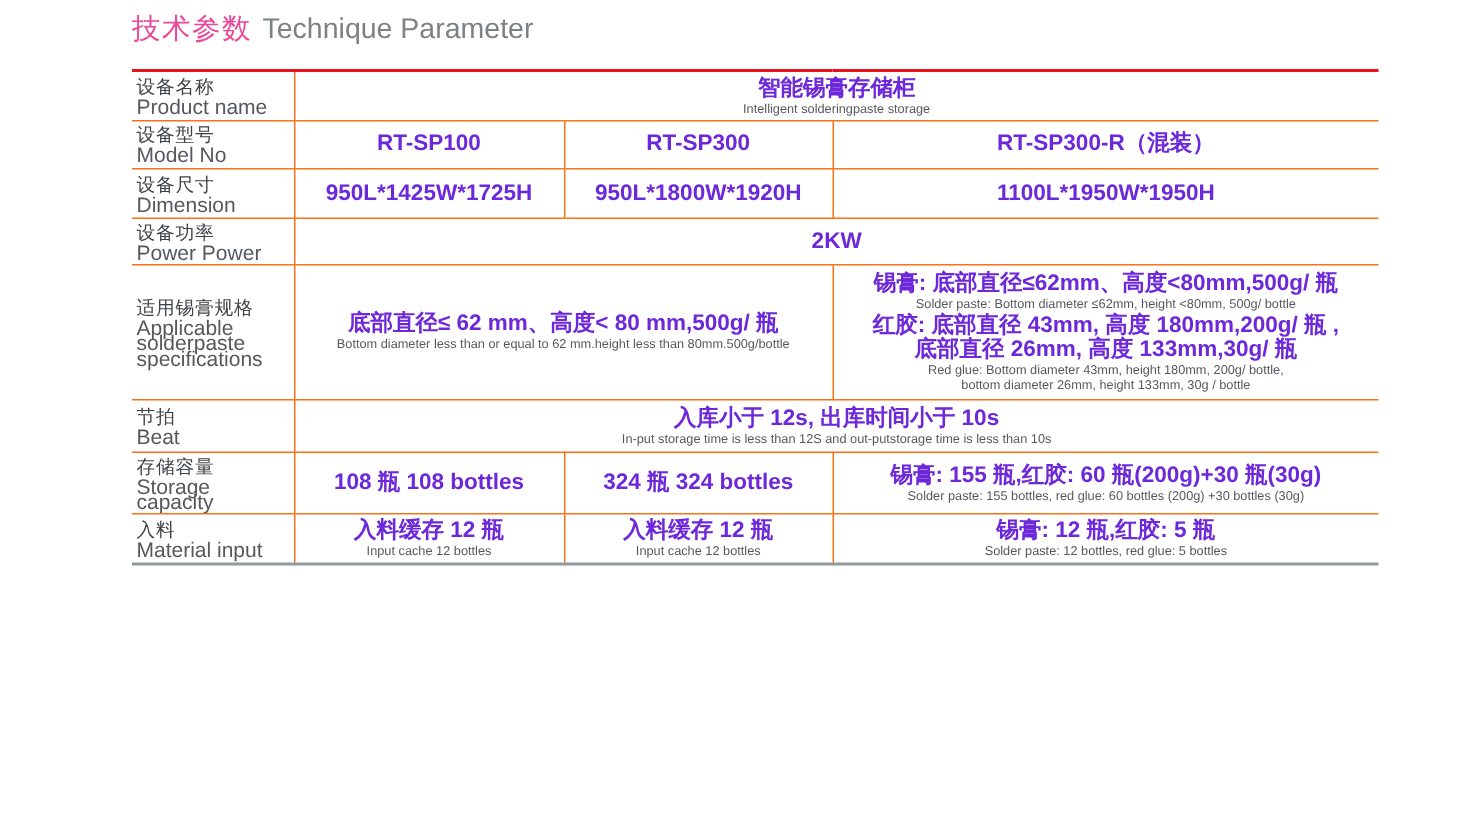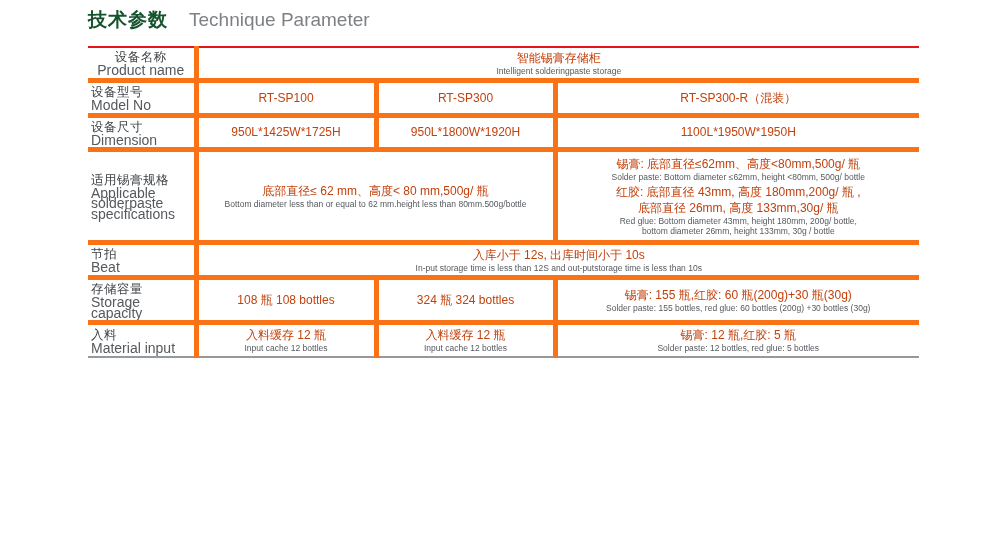--- a/index.html
+++ b/index.html
@@ -6,45 +6,45 @@
   body{
     width:988px;height:559px;position:relative;overflow:hidden;
     font-family:"Liberation Sans","DejaVu Sans",sans-serif;
     color:#3f4347;
     -webkit-font-smoothing:antialiased;
   }
   .title{
     position:absolute;left:88px;top:8px;white-space:nowrap;
     font-size:19px;line-height:24px;
   }
-  .t-zh{color:#14532d;font-weight:bold;letter-spacing:1px;}
-  .t-en{color:#7e8184;font-weight:500;margin-left:21px;}
+  .t-zh{color:#ec4899;font-weight:normal;letter-spacing:1px;}
+  .t-en{color:#7e8184;font-weight:500;margin-left:7px;}
 
   table.spec{
     position:absolute;left:88px;top:46px;width:831px;
     border-collapse:collapse;table-layout:fixed;
     border-top:2px solid #e8131d;
     border-bottom:2px solid #94999d;
   }
   table.spec td{
-    border:5px solid #f97316;
+    border:1px solid #f97316;
     padding:2px 3px;vertical-align:middle;
     overflow:hidden;
   }
   table.spec tr td:first-child{border-left:none;}
   table.spec tr td:last-child{border-right:none;}
-  table.spec tr:first-child td{border-top:none;text-align:center;}
+  table.spec tr:first-child td{border-top:none;}
   table.spec tr:last-child td{border-bottom:none;}
 
   td.lbl{text-align:left;padding-left:3px;}
   .lz{display:block;font-size:12.5px;line-height:15px;color:#3f4347;letter-spacing:0.5px;}
   .le{display:block;font-size:14px;line-height:10.5px;color:#55595d;}
 
   td.val{text-align:center;}
-  .vz{display:block;font-size:12px;line-height:16px;color:#c2410c;}
+  .vz{display:block;font-size:15px;line-height:16px;color:#6d28d9;font-weight:bold;}
   .ve{display:block;font-size:8.5px;line-height:10px;color:#55595d;}
   .blk{margin:2px 0;}
 </style>
 </head>
 <body>
 
 <div class="title">
   <span class="t-zh">技术参数</span><span class="t-en">Technique Parameter</span>
 </div>
 
@@ -94,20 +94,29 @@
         </td>
     <td class="val">
           <span class="vz">950L*1800W*1920H</span>
         </td>
     <td class="val">
           <span class="vz">1100L*1950W*1950H</span>
         </td>
   </tr>
 
 
+  <tr style="height:31px">
+    <td class="lbl">
+      <span class="lz">设备功率</span>
+      <span class="le">Power Power</span>
+    </td>
+    <td class="val" colspan="3">
+          <span class="vz">2KW</span>
+        </td>
+  </tr>
 
 
   <tr style="height:90px">
     <td class="lbl">
       <span class="lz">适用锡膏规格</span>
       <span class="le">Applicable solderpaste specifications</span>
     </td>
     <td class="val" colspan="2">
       <span class="vz">底部直径≤ 62 mm、高度&lt; 80 mm,500g/ 瓶</span>
       <span class="ve">Bottom diameter less than or equal to 62 mm.height less than 80mm.500g/bottle</span>

